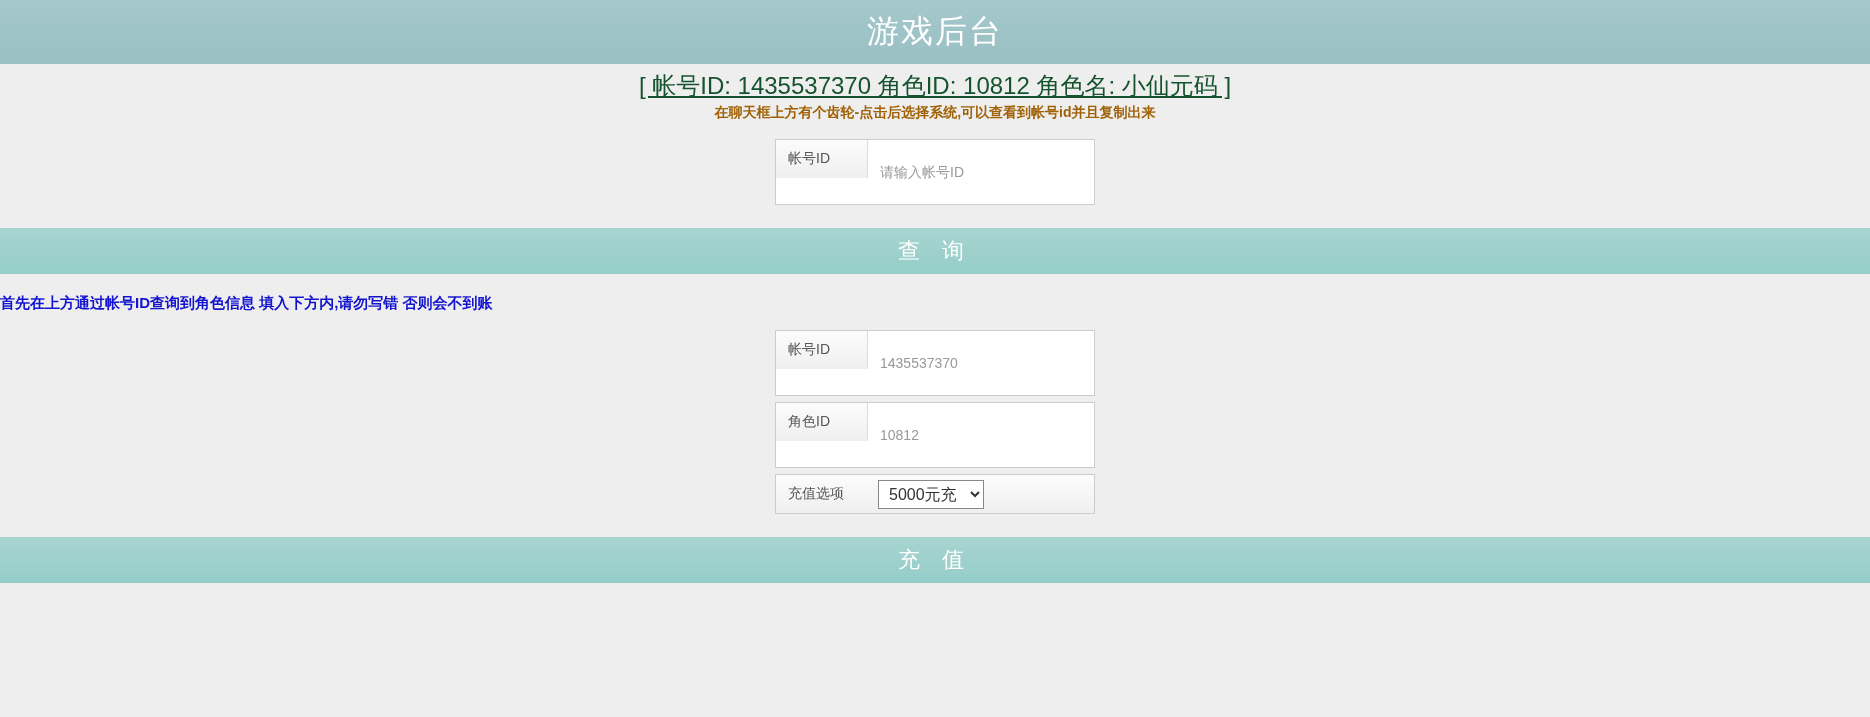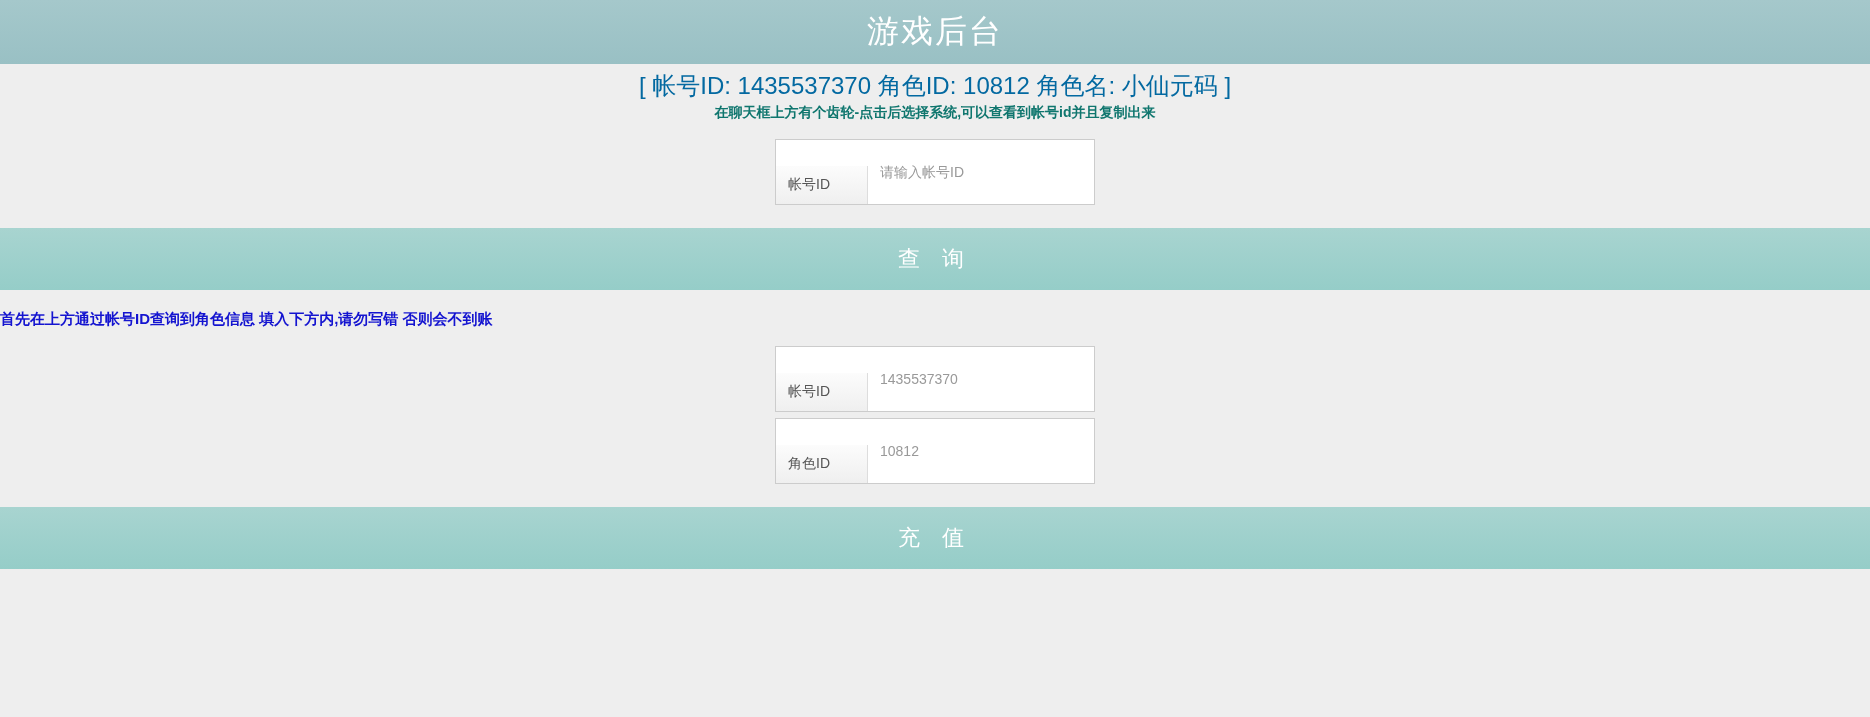--- a/index.html
+++ b/index.html
@@ -19,29 +19,30 @@
       color: #ffffff;
       text-align: center;
       font-size: 32px;
       padding: 10px 0;
       letter-spacing: 2px;
       font-weight: normal;
     }
     
     .info-bar {
       text-align: center;
-      color: #0369a1;
+      color: #14532d;
       font-size: 24px;
       padding: 6px 0 2px 0;
       background-color: #eeeeee;
+      text-decoration: underline;
     }
     
     .help-text {
       text-align: center;
-      color: #0f766e;
+      color: #a16207;
       font-size: 14px;
       font-weight: bold;
       background-color: #eeeeee;
       padding-bottom: 14px;
     }
     
     .help-text2 {
       color: #1414d0;
       font-size: 15px;
       font-weight: bold;
@@ -52,21 +53,21 @@
     .form-area {
       background-color: #eeeeee;
       display: flex;
       flex-direction: column;
       align-items: center;
       padding-bottom: 20px;
     }
     
     .input-group {
       display: flex;
-      align-items: flex-end;
+      align-items: flex-start;
       width: 320px;
       margin: 3px 0;
       border: 1px solid #ccc;
       background: #fff;
     }
     
     .input-label {
       width: 92px;
       padding: 10px 12px;
       font-size: 14px;
@@ -117,21 +118,21 @@
       color: #555;
       display: flex;
       align-items: center;
     }
     
     .action-button {
       background: linear-gradient(to bottom, #a8d4d0, #95cdc8);
       color: #ffffff;
       text-align: center;
       font-size: 22px;
-      padding: 16px 0;
+      padding: 8px 0;
       width: 100%;
       border: none;
       cursor: pointer;
       letter-spacing: 8px;
       font-weight: normal;
     }
   </style>
 </head>
 <body>
 
@@ -160,18 +161,24 @@
     <input type="text" class="input-field" placeholder="1435537370" style="">
   </div>
 
   <div class="input-group">
     <div class="input-label">角色ID</div>
     <input type="text" class="input-field" placeholder="10812" style="">
   </div>
 
 
 
+  <div class="input-group-select">
+    <div class="input-label-select">充值选项</div>
+    <select class="select-field">
+      <option>5000元充</option>
+    </select>
+  </div>
 </div>
 
 <button class="action-button">充 值</button>
 
 
 
 
 </body></html>

